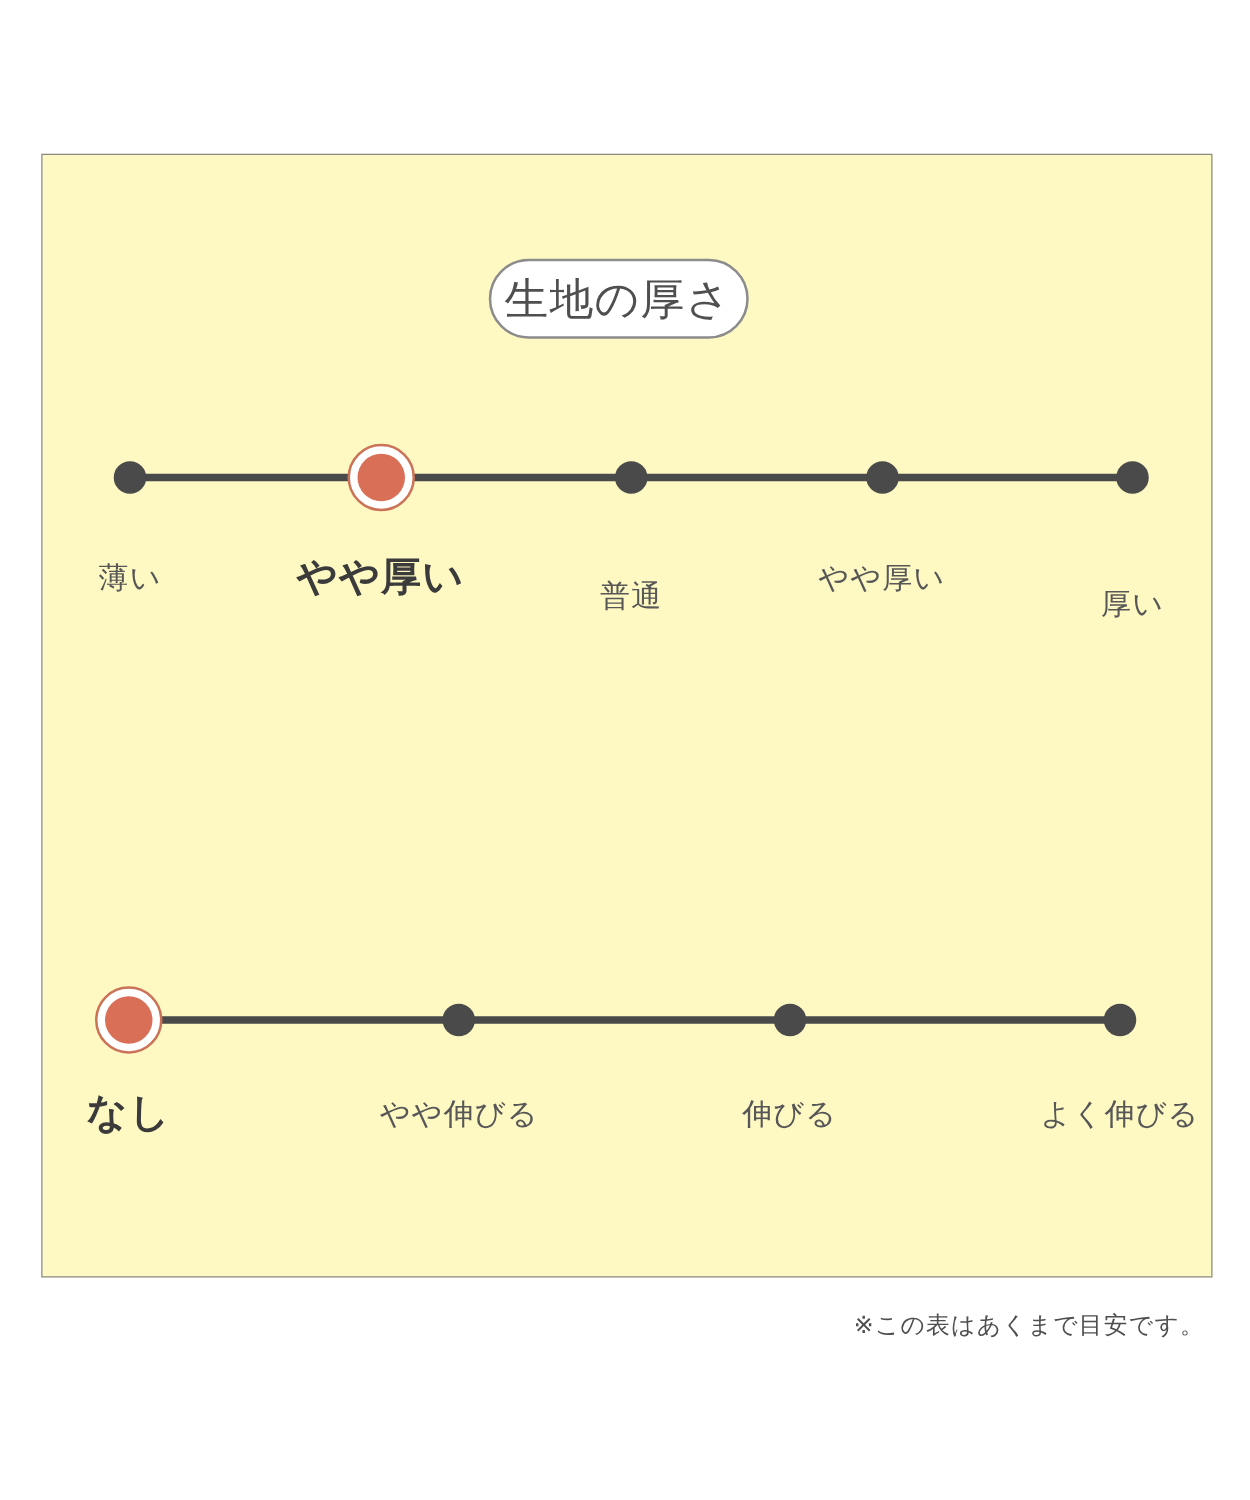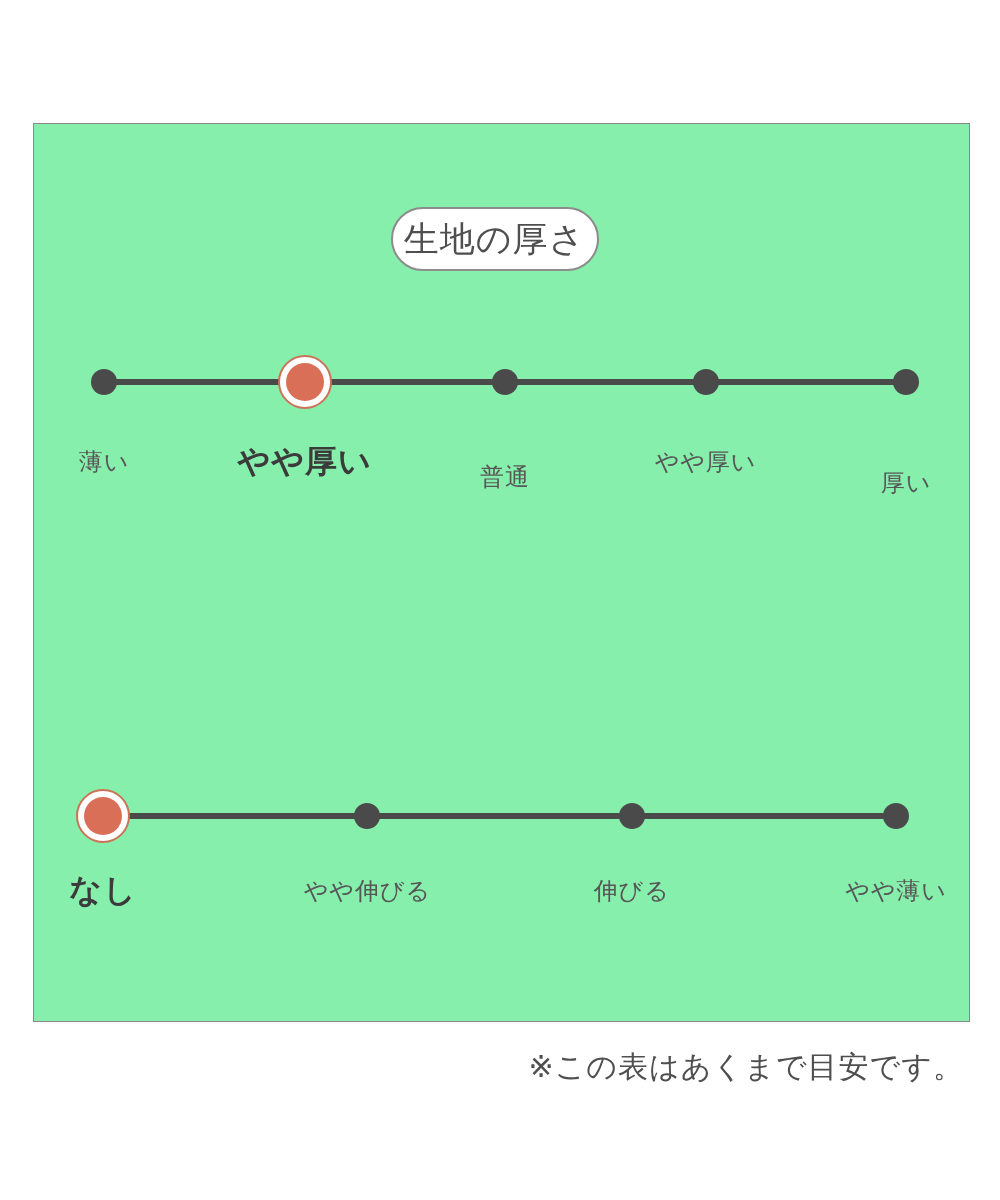--- a/index.html
+++ b/index.html
@@ -8,21 +8,21 @@
     width:1000px;height:1200px;
     background:#ffffff;
     overflow:hidden;
     font-family:"Liberation Sans","DejaVu Sans",sans-serif;
   }
   .frame{
     position:absolute;
     left:33px;top:123px;
     width:935px;height:897px;
     border:1px solid var(--frame-border,#8a8a8a);
-    background:#86efac;
+    background:#fef9c3;
   }
   .pill{
     position:absolute;
     left:calc(50% - 7px);
     transform:translateX(-50%);
     width:204px;height:60px;
     border:2px solid var(--pill-border,#8c8c8c);
     border-radius:33px;
     display:flex;align-items:center;justify-content:center;
     background:#ffffff;
@@ -71,21 +71,21 @@
     color:var(--label-text,#575757);
     letter-spacing:1px;
   }
   .scale-label.selected{
     font-size:32px;font-weight:700;
     color:var(--label-text-selected,#3b3b3b);
   }
   .note{
     position:absolute;
     top:1047px;right:36px;
-    font-size:30px;font-weight:500;
+    font-size:19px;font-weight:500;
     color:var(--note-text,#4f4f4f);
     letter-spacing:1px;
     white-space:nowrap;
   }
 </style>
 </head>
 <body>
 
 <div class="canvas">
   <div class="frame">
@@ -117,19 +117,19 @@
           <div class="inner"></div>
         </div>
         <div class="dot" style="left: 33.3333%;"></div>
         <div class="dot" style="left: 66.6667%;"></div>
         <div class="dot" style="left: 100%;"></div>
       </div>
     <div class="labels l1">
         <div class="scale-label selected" style="left: 0%;">なし</div>
         <div class="scale-label" style="left: 33.3333%; text-align: center;">やや伸びる</div>
         <div class="scale-label" style="left: 66.6667%;">伸びる</div>
-        <div class="scale-label" style="left: 100%;">やや薄い</div>
+        <div class="scale-label" style="left: 100%;">よく伸びる</div>
       </div>
 
   </div>
 
   <div class="note">※この表はあくまで目安です。</div>
 </div>
 
 </body></html>

